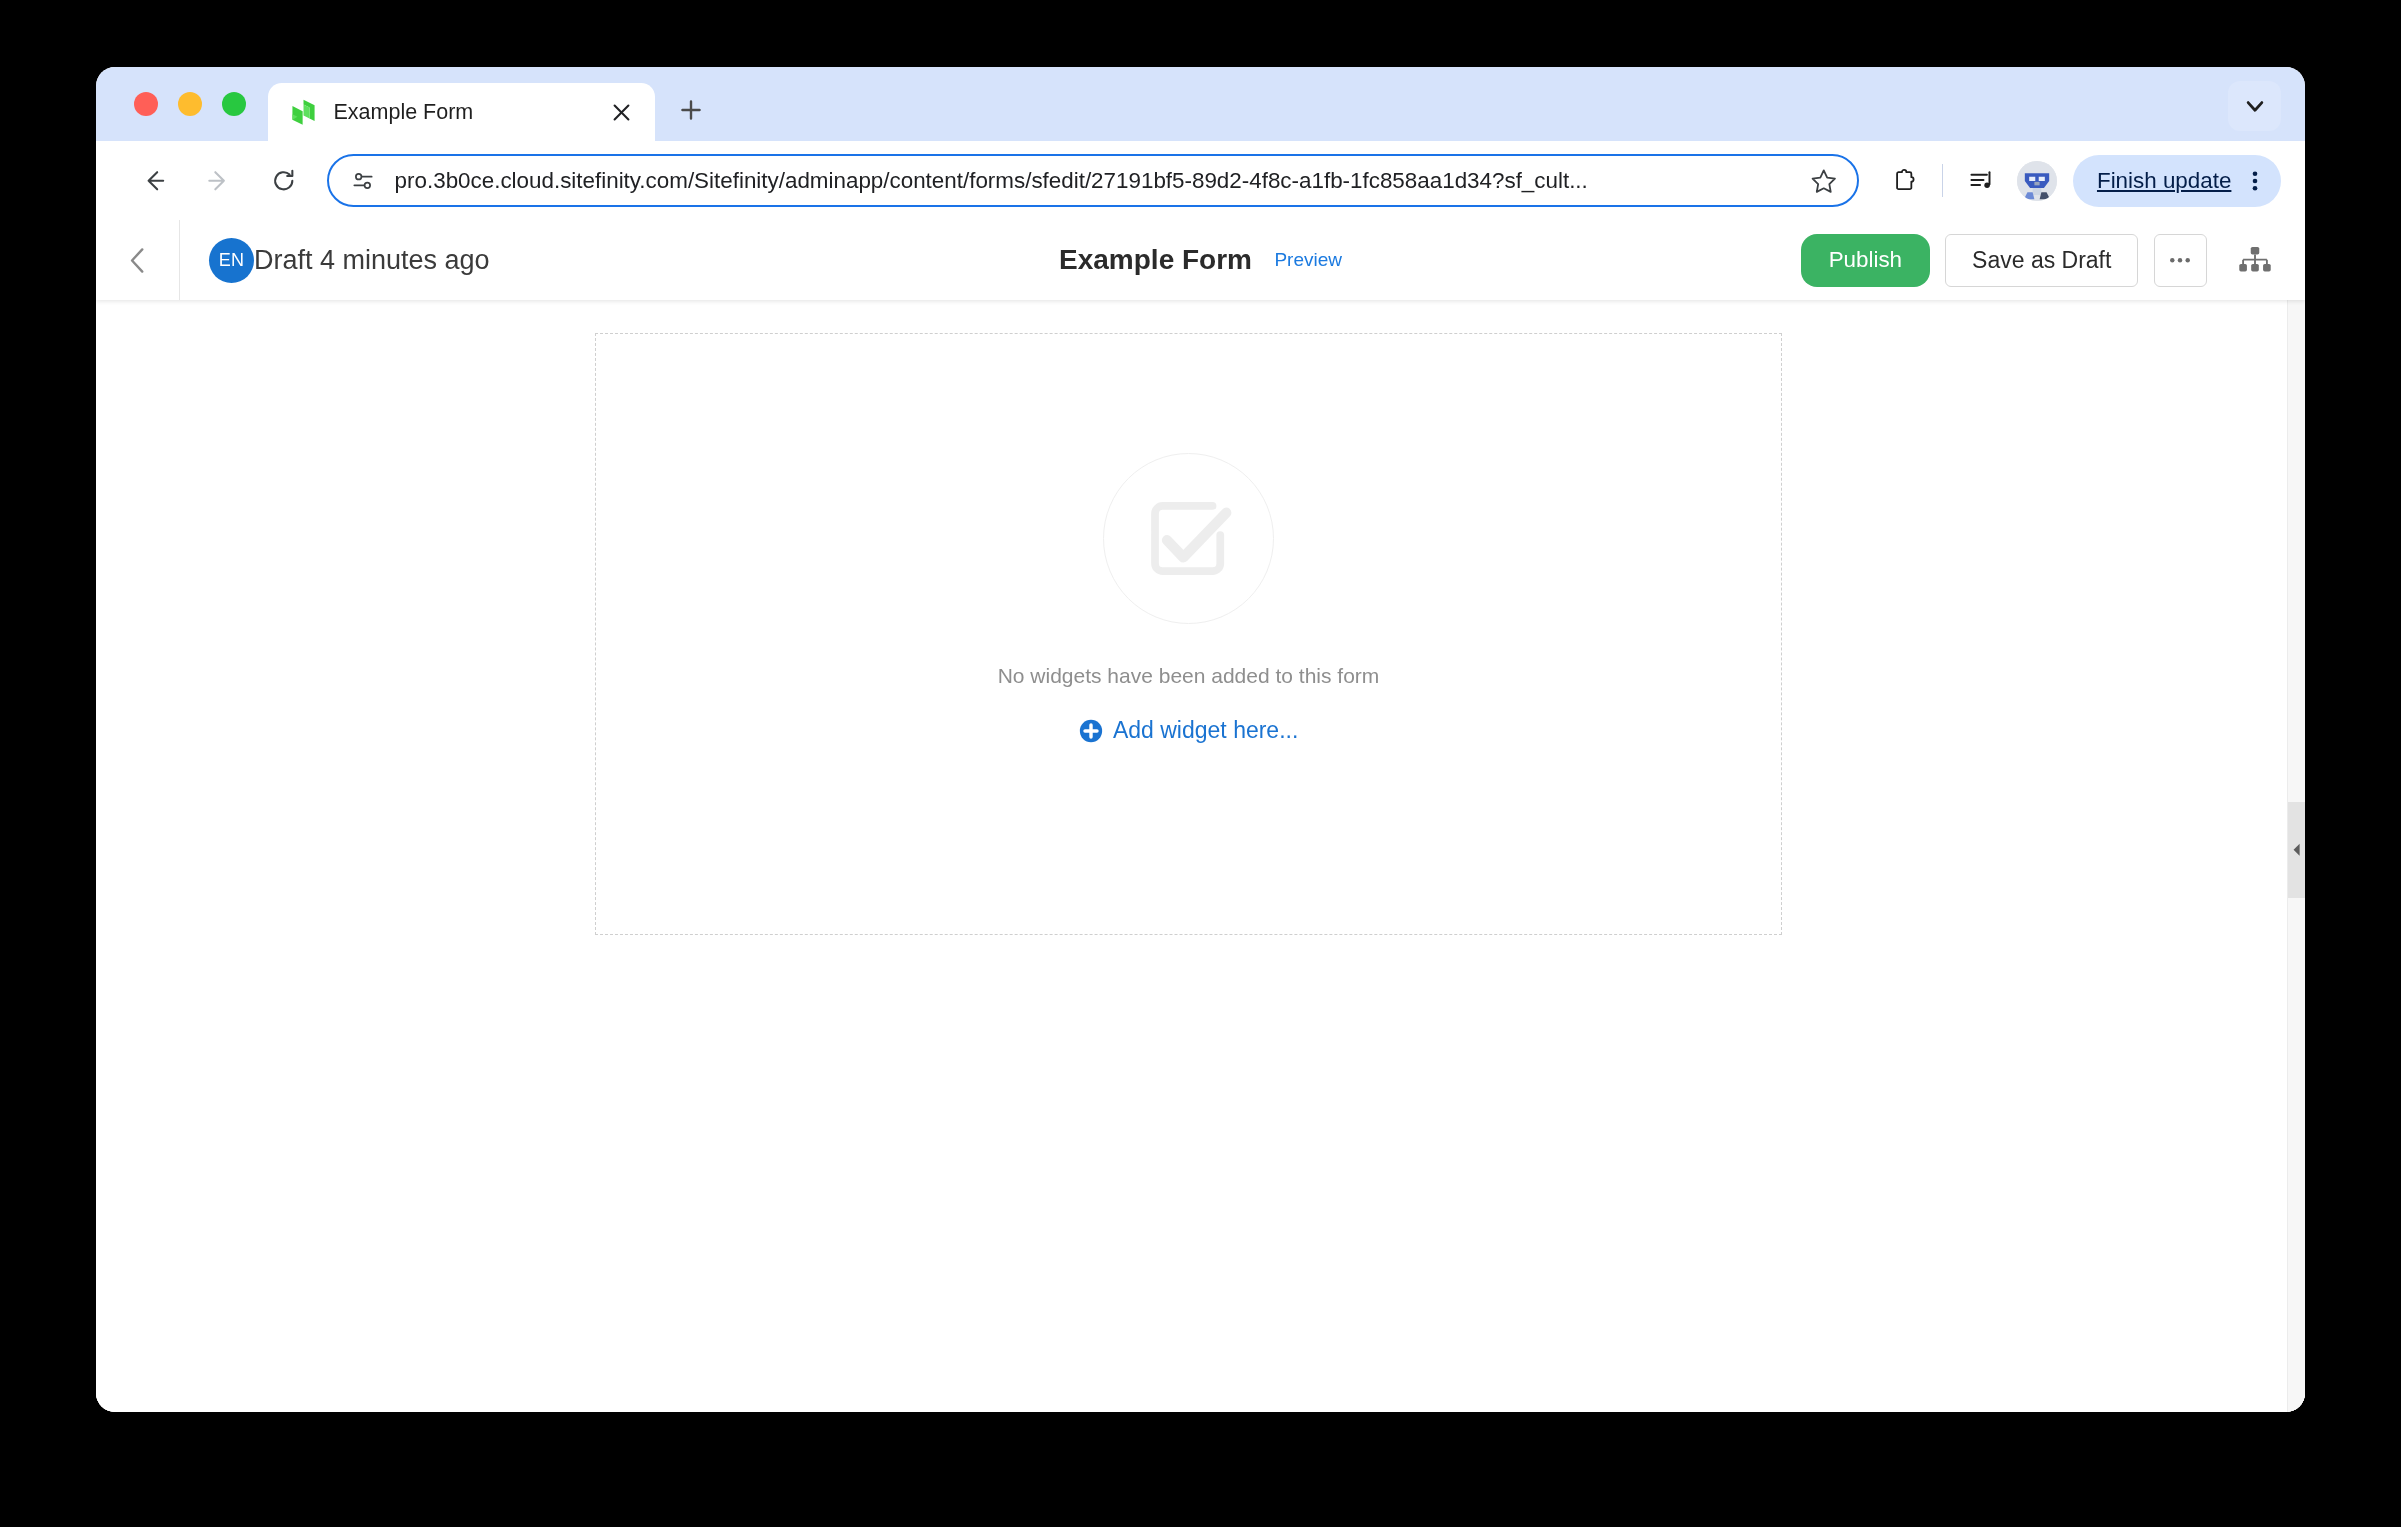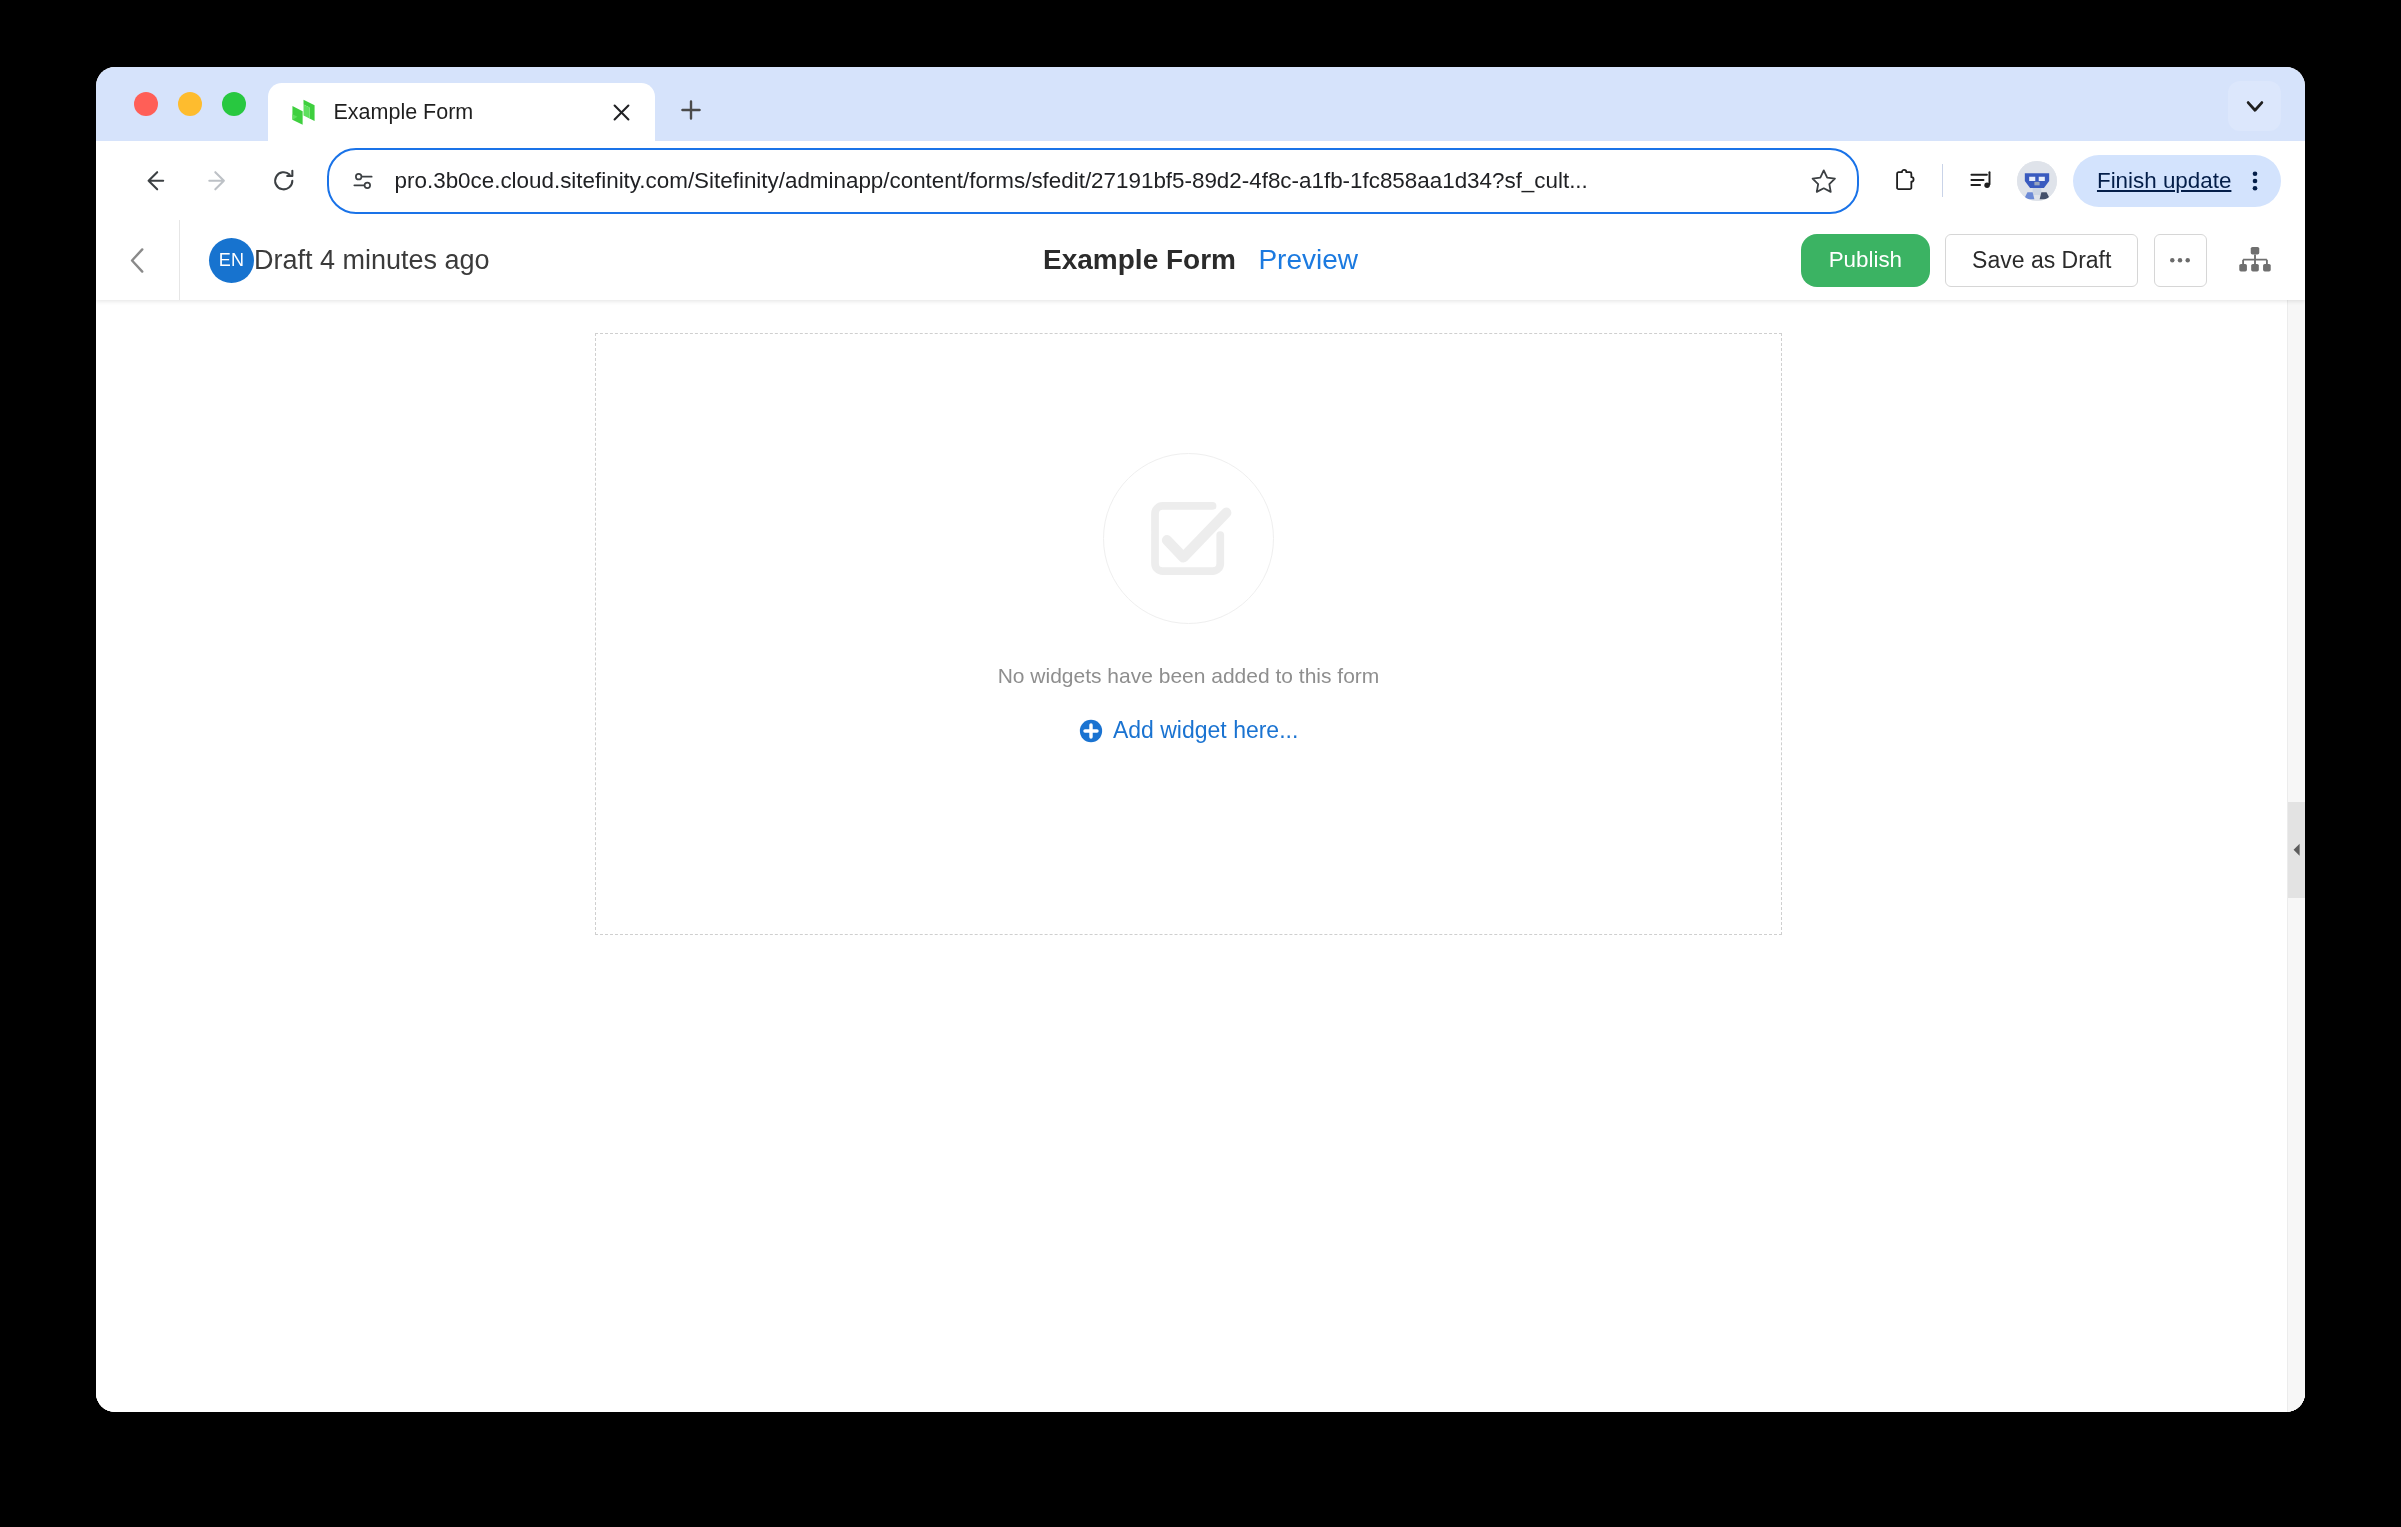--- a/index.html
+++ b/index.html
@@ -107,21 +107,21 @@
     width: 53px; height: 53px;
     display: flex; align-items: center; justify-content: center;
     border-radius: 50%;
     flex: 0 0 53px;
   }
   .nav-btn svg { width: 27.5px; height: 27.5px; }
   .nav-gap { width: 12px; flex: 0 0 12px; }
 
   #omnibox {
     flex: 1 1 auto;
-    height: 66px;
+    height: 53px;
     margin: 0 19px 0 17px;
     border: 2.6px solid #1a73e8;
     border-radius: 29px;
     display: flex;
     align-items: center;
     padding: 0 19px 0 20.6px;
     box-sizing: border-box;
     background: #ffffff;
     min-width: 0;
     justify-content: flex-end;
@@ -236,21 +236,21 @@
     pointer-events: none;
   }
   #header-center > * { pointer-events: auto; }
   #form-title {
     font-size: 28px;
     font-weight: bold;
     color: #2b2b2b;
     white-space: nowrap;
   }
   #preview-link {
-    font-size: 28px;
+    font-size: 19px;
     color: #1b7ae0;
     white-space: nowrap;
   }
 
   #header-actions {
     margin-left: auto;
     display: flex;
     align-items: center;
     gap: 15.5px;
     padding-right: 26px;

